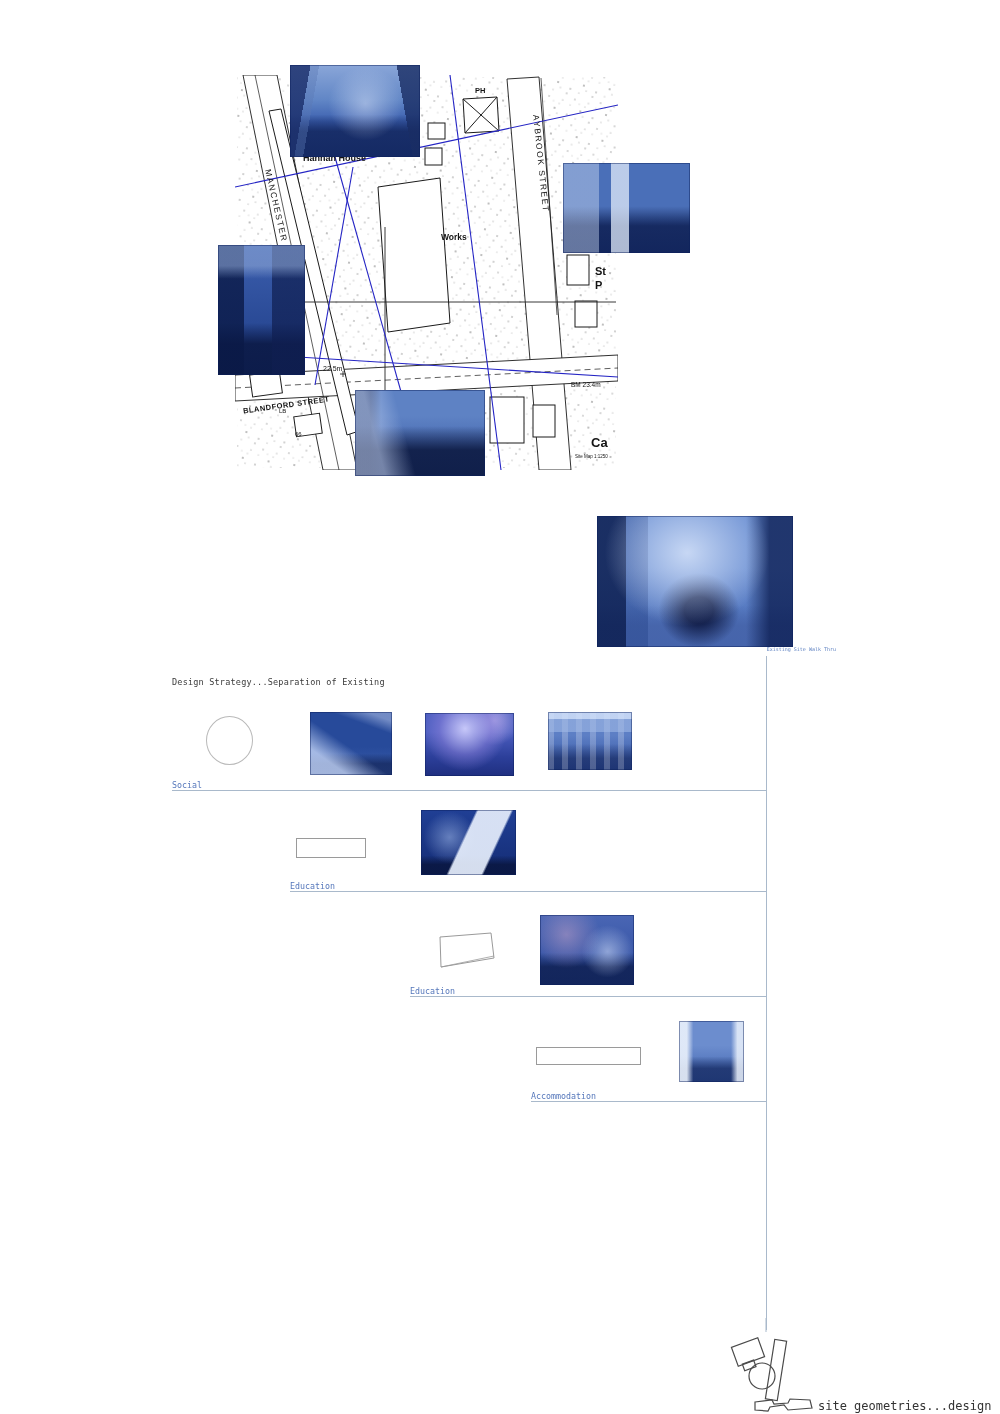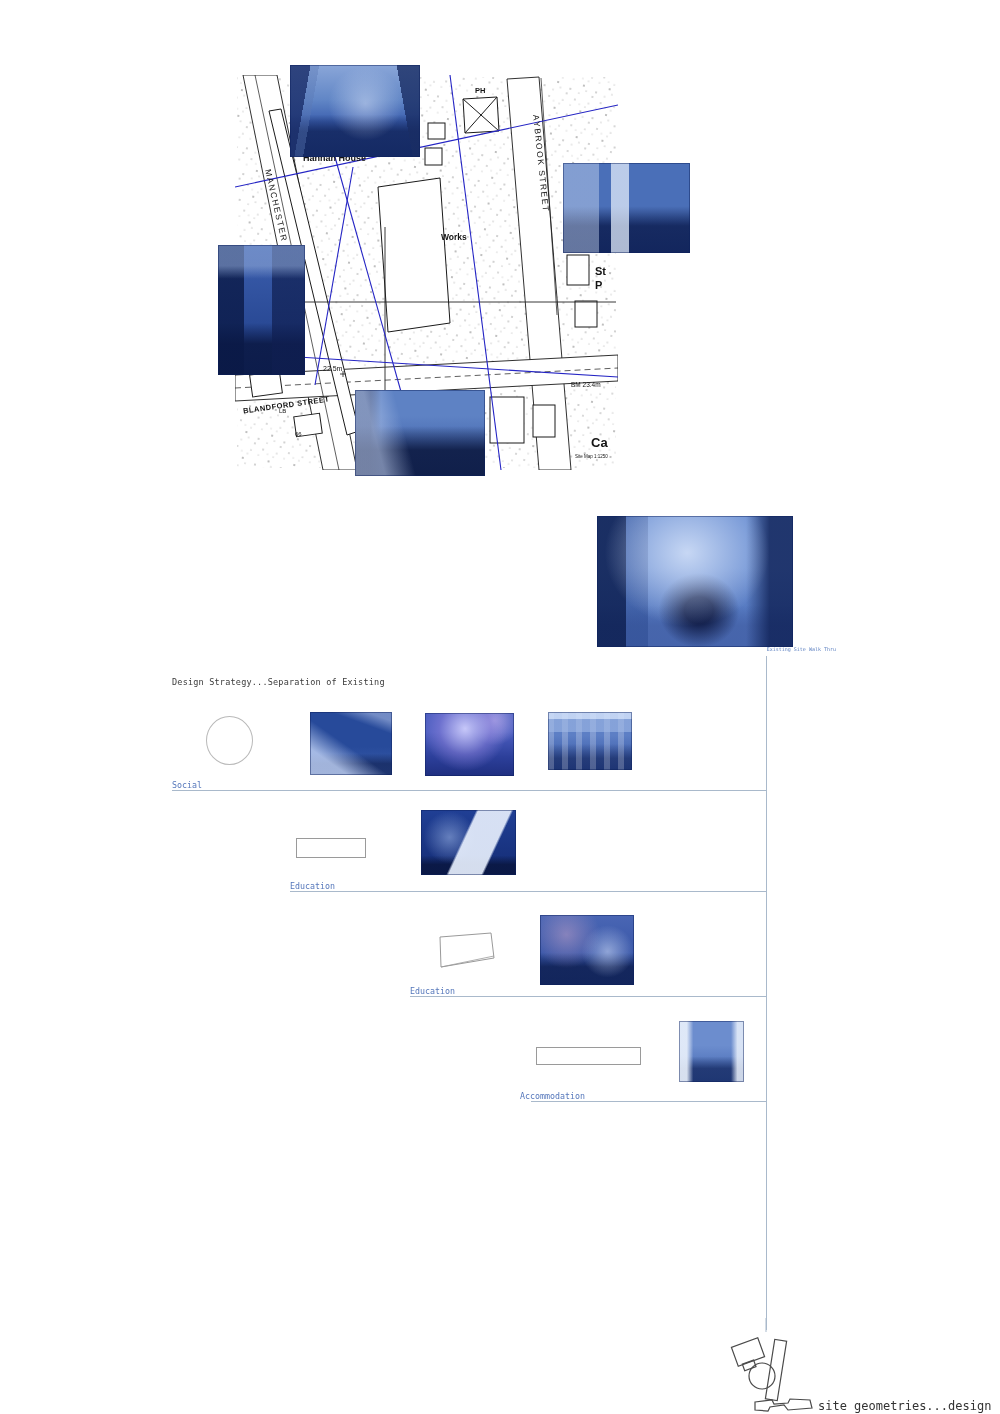--- a/index.html
+++ b/index.html
@@ -191,21 +191,21 @@
   <svg class="abs" style="left:438px;top:928px;" width="60" height="42" viewBox="0 0 60 42">
     <polygon points="2,9 53,5 56,30 3,39" fill="#fff" stroke="#9a9a9a" stroke-width="1"></polygon>
     <line x1="3" y1="39" x2="56" y2="28" stroke="#9a9a9a" stroke-width="0.8"></line>
   </svg>
   <div class="photo p-workshop" style="left:540px;top:915px;width:94px;height:70px;"></div>
   <div class="abs link-label" style="left:410px;top:986px;">Education</div>
   <div class="h-rule" style="left:410px;top:996px;width:356px;"></div>
 
   <div class="shape-bar" style="left:536px;top:1047px;width:103px;height:16px;"></div>
   <div class="photo p-room" style="left:679px;top:1021px;width:65px;height:61px;"></div>
-  <div class="abs link-label" style="left:520px;top:1091px;">Accommodation</div>
+  <div class="abs link-label" style="left:531px;top:1091px;">Accommodation</div>
   <div class="h-rule" style="left:531px;top:1101px;width:235px;"></div>
 
   <svg class="abs" style="left:710px;top:1318px;" width="150" height="96" viewBox="0 0 150 96">
     <g fill="none" stroke="#4a4a4a" stroke-width="1.2">
       <line x1="56" y1="0" x2="56" y2="14" stroke="#a9b9cb" stroke-width="1"></line>
       <rect x="24" y="24" width="28" height="20" transform="rotate(-20 38 34)"></rect>
       <rect x="33" y="44" width="12" height="7" transform="rotate(-20 39 47)"></rect>
       <circle cx="52" cy="58" r="13"></circle>
       <rect x="60" y="22" width="12" height="60" transform="rotate(9 66 52)"></rect>
       <polygon points="45,84 62,82 64,86 78,85 80,81 100,82 102,90 78,92 74,87 60,89 58,93 45,92"></polygon>

